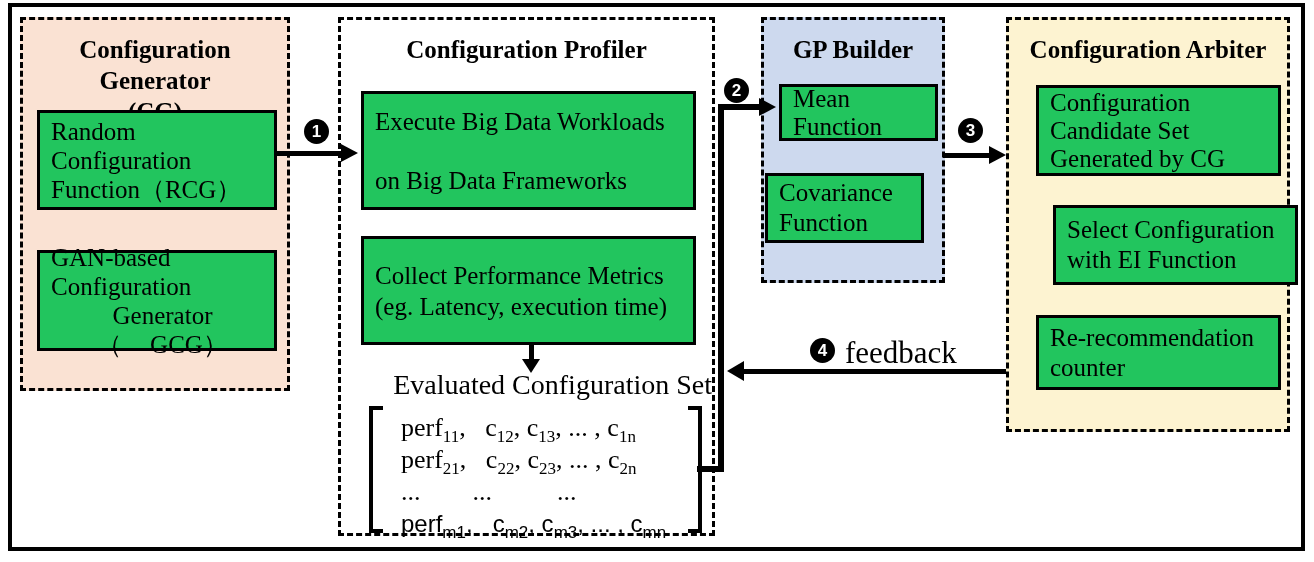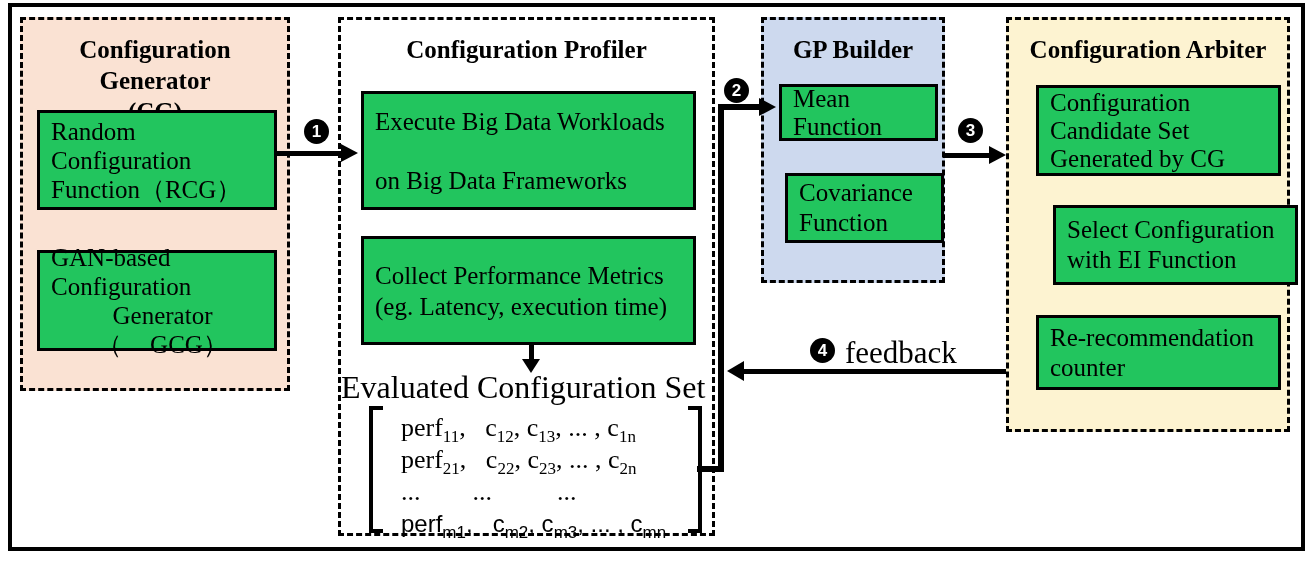--- a/index.html
+++ b/index.html
@@ -25,28 +25,28 @@
   .gbox {
     position:absolute; background:#22c55e; border:3px solid #000; box-sizing:border-box;
     display:flex; flex-direction:column; justify-content:center; align-items:flex-start;
     text-align:center; font-size:25px; line-height:31px;padding-left:11px;
   }
   .box-rcg       { left:14px; top:90px;  width:240px; height:100px; line-height:29px; }
   .box-gcg       { left:14px; top:230px; width:240px; height:101px; line-height:29px; }
   .box-execute   { left:20px; top:71px;  width:335px; height:119px;gap:28px; }
   .box-collect   { left:20px; top:216px; width:335px; height:109px; }
   .box-mean      { left:15px; top:64px;  width:159px; height:57px;  line-height:28px; }
-  .box-cov       { left:21px; top:153px; width:159px; height:70px;  line-height:30px; }
+  .box-cov       { left:1px; top:153px; width:159px; height:70px;  line-height:30px; }
   .box-candidate { left:27px; top:65px;  width:245px; height:91px;  line-height:28px; }
   .box-select    { left:44px; top:185px; width:245px; height:80px;  line-height:30px; }
   .box-rerec     { left:27px; top:295px; width:245px; height:75px;  line-height:30px; }
   .bold { font-weight:normal;margin-left:28px; }
 
   .evaluated-label {
-    position:absolute; left:0; right:0; top:349px; text-align:left; font-size:32px;
+    position:absolute; left:0; right:0; top:349px; text-align:right; font-size:28px;
   }
 
   
   .matrix { position:absolute; left:24px; top:384px; width:337px; height:131px; }
   .bracket { position:absolute; top:2px; width:14px; height:127px; box-sizing:border-box; }
   .bracket-left  { left:4px;  border-left:4px solid #000;  border-top:4px solid #000; border-bottom:4px solid #000; }
   .bracket-right { right:0px; border-right:4px solid #000; border-top:4px solid #000; border-bottom:4px solid #000; }
   .matrix-rows { position:absolute; left:36px; top:8px; }
   .matrix-row { white-space:pre; font-size:26px; line-height:32px; }
   .matrix-row sub { font-size:17px; line-height:0; }

